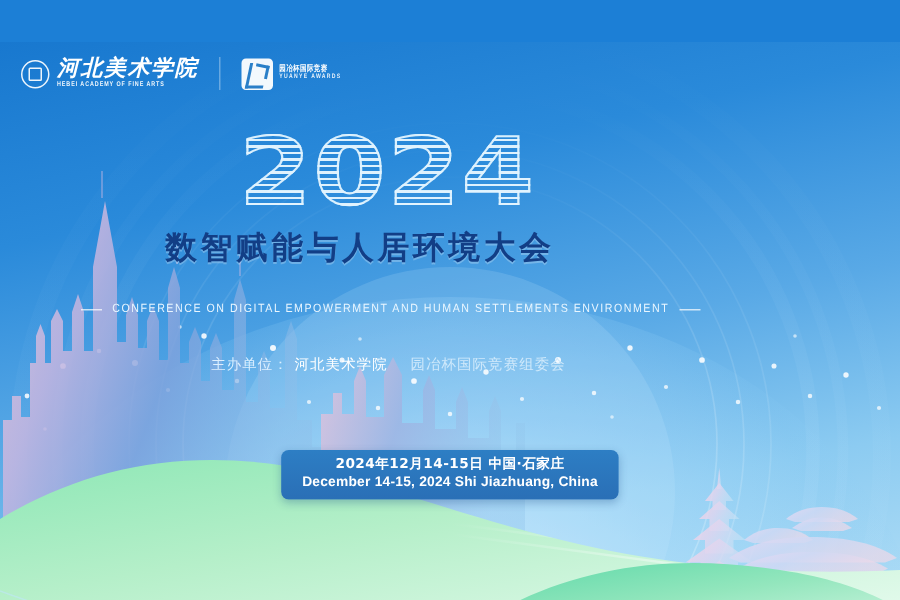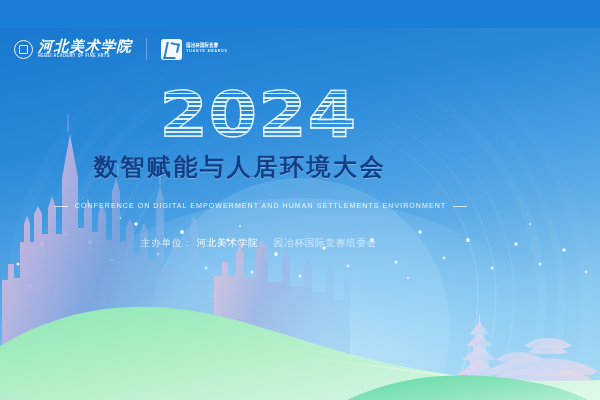--- a/index.html
+++ b/index.html
@@ -116,21 +116,21 @@
     -webkit-background-clip:text;
     background-clip:text;
     transform:scaleX(1.12);
   }
 
   
   .title {
     position:absolute; left:0; top:126px; width:480px;
     text-align:center; z-index:30;
     font-family:"DejaVu Sans", sans-serif;
-    font-size:24px; font-weight:700;
+    font-size:21px; font-weight:700;
     color:#123e86; letter-spacing:2.6px; line-height:1.12;
     text-shadow:0 1px 0 rgba(255,255,255,.25);
     white-space:nowrap;
   }
   
   .subtitle-row {
     position:absolute; left:0; top:174px; width:521px;
     display:flex; align-items:center; justify-content:center;
     gap:7px; z-index:30;text-align:right;
   }
@@ -459,14 +459,18 @@
     <span class="sub-rule"></span>
   </div>
 
   <div class="organizer">
     <span class="og-label">主办单位：</span>
     <span class="og-a">河北美术学院</span>
     <span>&nbsp;&nbsp;</span>
     <span class="og-b">园冶杯国际竞赛组委会</span>
   </div>
 
+  <div class="date-badge">
+    <div class="date-cn">2024年12月14-15日  中国·石家庄</div>
+    <div class="date-en">December 14-15, 2024 Shi Jiazhuang, China</div>
+  </div>
 
 </div>
 
 </body></html>

